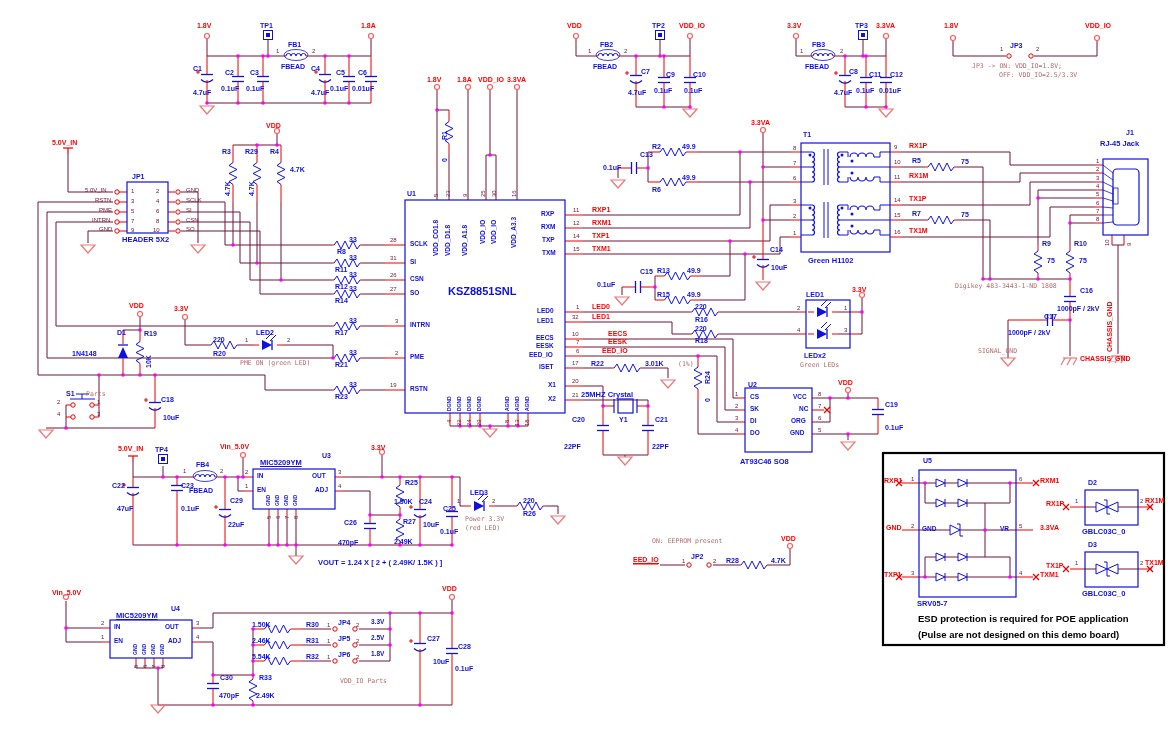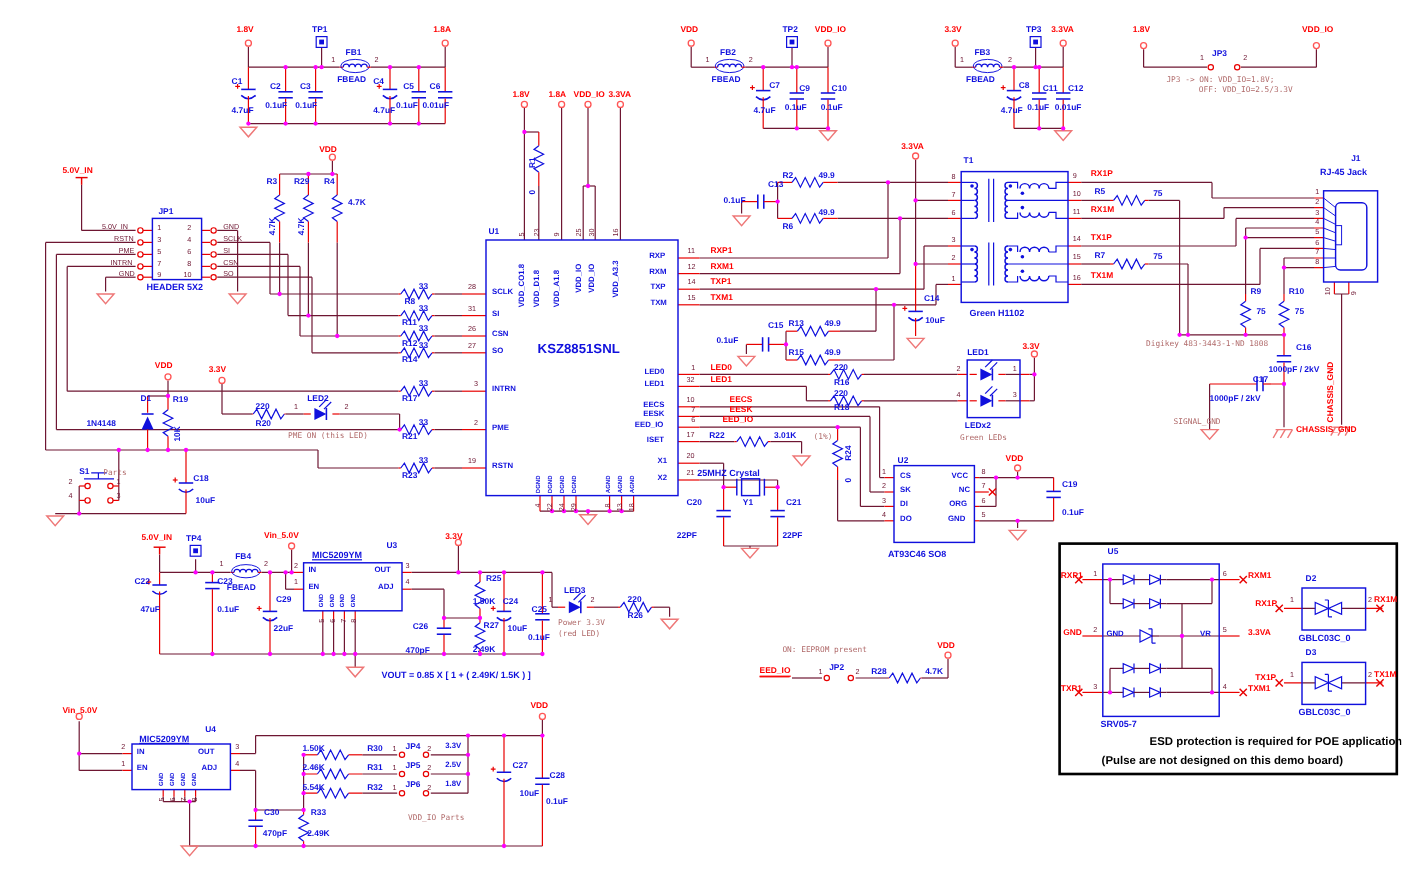--- a/index.html
+++ b/index.html
@@ -1070,21 +1070,21 @@
       <span class="lb p" style="left: 57px; top: 411px;">4</span>
       <span class="lb p" style="left: 97px; top: 411px;">3</span>
       <span class="lb r" style="left: 161px; top: 396px;">C18</span>
       <span class="lb r" style="left: 163px; top: 414px;">10uF</span>
       <span class="lb n" style="left: 174px; top: 305px;">3.3V</span>
       <span class="lb r" style="left: 213px; top: 336px;">220</span>
       <span class="lb r" style="left: 213px; top: 350px;">R20</span>
       <span class="lb r" style="left: 256px; top: 329px;">LED2</span>
       <span class="lb p" style="left: 245px; top: 337px;">1</span>
       <span class="lb p" style="left: 287px; top: 337px;">2</span>
-      <span class="lb o" style="left: 240px; top: 360px;">PME ON (this LED)</span>
+      <span class="lb o" style="left: 240px; top: 360px;">PME ON (green LED)</span>
       <span class="lb r" style="left: 407px; top: 190px;">U1</span>
       <span class="lb k" style="left: 448px; top: 286px;">KSZ8851SNL</span>
       <span class="lb n" style="left: 427px; top: 76px;">1.8V</span>
       <span class="lb n" style="left: 457px; top: 76px;">1.8A</span>
       <span class="lb n" style="left: 478px; top: 76px;">VDD_IO</span>
       <span class="lb n" style="left: 507px; top: 76px;">3.3VA</span>
       <span class="lb r rot" style="left: 441px; top: 140px;">R1</span>
       <span class="lb r rot" style="left: 441px; top: 162px;">0</span>
       <span class="lb p rot" style="left: 433px; top: 197px;">5</span>
       <span class="lb p rot" style="left: 445px; top: 197px;">23</span>
@@ -1320,21 +1320,21 @@
       <span class="lb r" style="left: 440px; top: 528px;">0.1uF</span>
       <span class="lb r" style="left: 344px; top: 519px;">C26</span>
       <span class="lb r" style="left: 338px; top: 539px;">470pF</span>
       <span class="lb r" style="left: 470px; top: 489px;">LED3</span>
       <span class="lb p" style="left: 457px; top: 498px;">1</span>
       <span class="lb p" style="left: 492px; top: 498px;">2</span>
       <span class="lb o" style="left: 465px; top: 516px;">Power 3.3V</span>
       <span class="lb o" style="left: 465px; top: 525px;">(red LED)</span>
       <span class="lb r" style="left: 523px; top: 497px;">220</span>
       <span class="lb r" style="left: 523px; top: 510px;">R26</span>
-      <span class="lb tl" style="left: 318px; top: 559px;">VOUT = 0.85 X [ 1 + ( 2.49K/ 1.5K ) ]</span>
+      <span class="lb tl" style="left: 318px; top: 559px;">VOUT = 1.24 X [ 2 + ( 2.49K/ 1.5K ) ]</span>
       <span class="lb o" style="left: 652px; top: 538px;">ON: EEPROM present</span>
       <span class="lb n ul" style="left: 633px; top: 556px;">EED_IO</span>
       <span class="lb p" style="left: 682px; top: 558px;">1</span>
       <span class="lb r" style="left: 691px; top: 553px;">JP2</span>
       <span class="lb p" style="left: 713px; top: 558px;">2</span>
       <span class="lb r" style="left: 726px; top: 557px;">R28</span>
       <span class="lb r" style="left: 771px; top: 557px;">4.7K</span>
       <span class="lb n" style="left: 781px; top: 535px;">VDD</span>
       <span class="lb n" style="left: 52px; top: 589px;">Vin_5.0V</span>
       <span class="lb tl un" style="left: 116px; top: 612px;">MIC5209YM</span>
@@ -1405,15 +1405,15 @@
       <span class="lb p" style="left: 1140px; top: 498px;">2</span>
       <span class="lb n" style="left: 1046px; top: 500px;">RX1P</span>
       <span class="lb n" style="left: 1145px; top: 497px;">RX1M</span>
       <span class="lb r" style="left: 1088px; top: 541px;">D3</span>
       <span class="lb tl" style="left: 1082px; top: 590px;">GBLC03C_0</span>
       <span class="lb p" style="left: 1075px; top: 560px;">1</span>
       <span class="lb p" style="left: 1140px; top: 560px;">2</span>
       <span class="lb n" style="left: 1046px; top: 562px;">TX1P</span>
       <span class="lb n" style="left: 1145px; top: 559px;">TX1M</span>
     </div>
-  <div class="lb b" style="left:958px;top:614px">ESD protection is required for POE application</div>
+  <div class="lb b" style="left:918px;top:614px">ESD protection is required for POE application</div>
   <div class="lb b" style="left:918px;top:630px">(Pulse are not designed on this demo board)</div>
 </div>
 
 </body></html>

